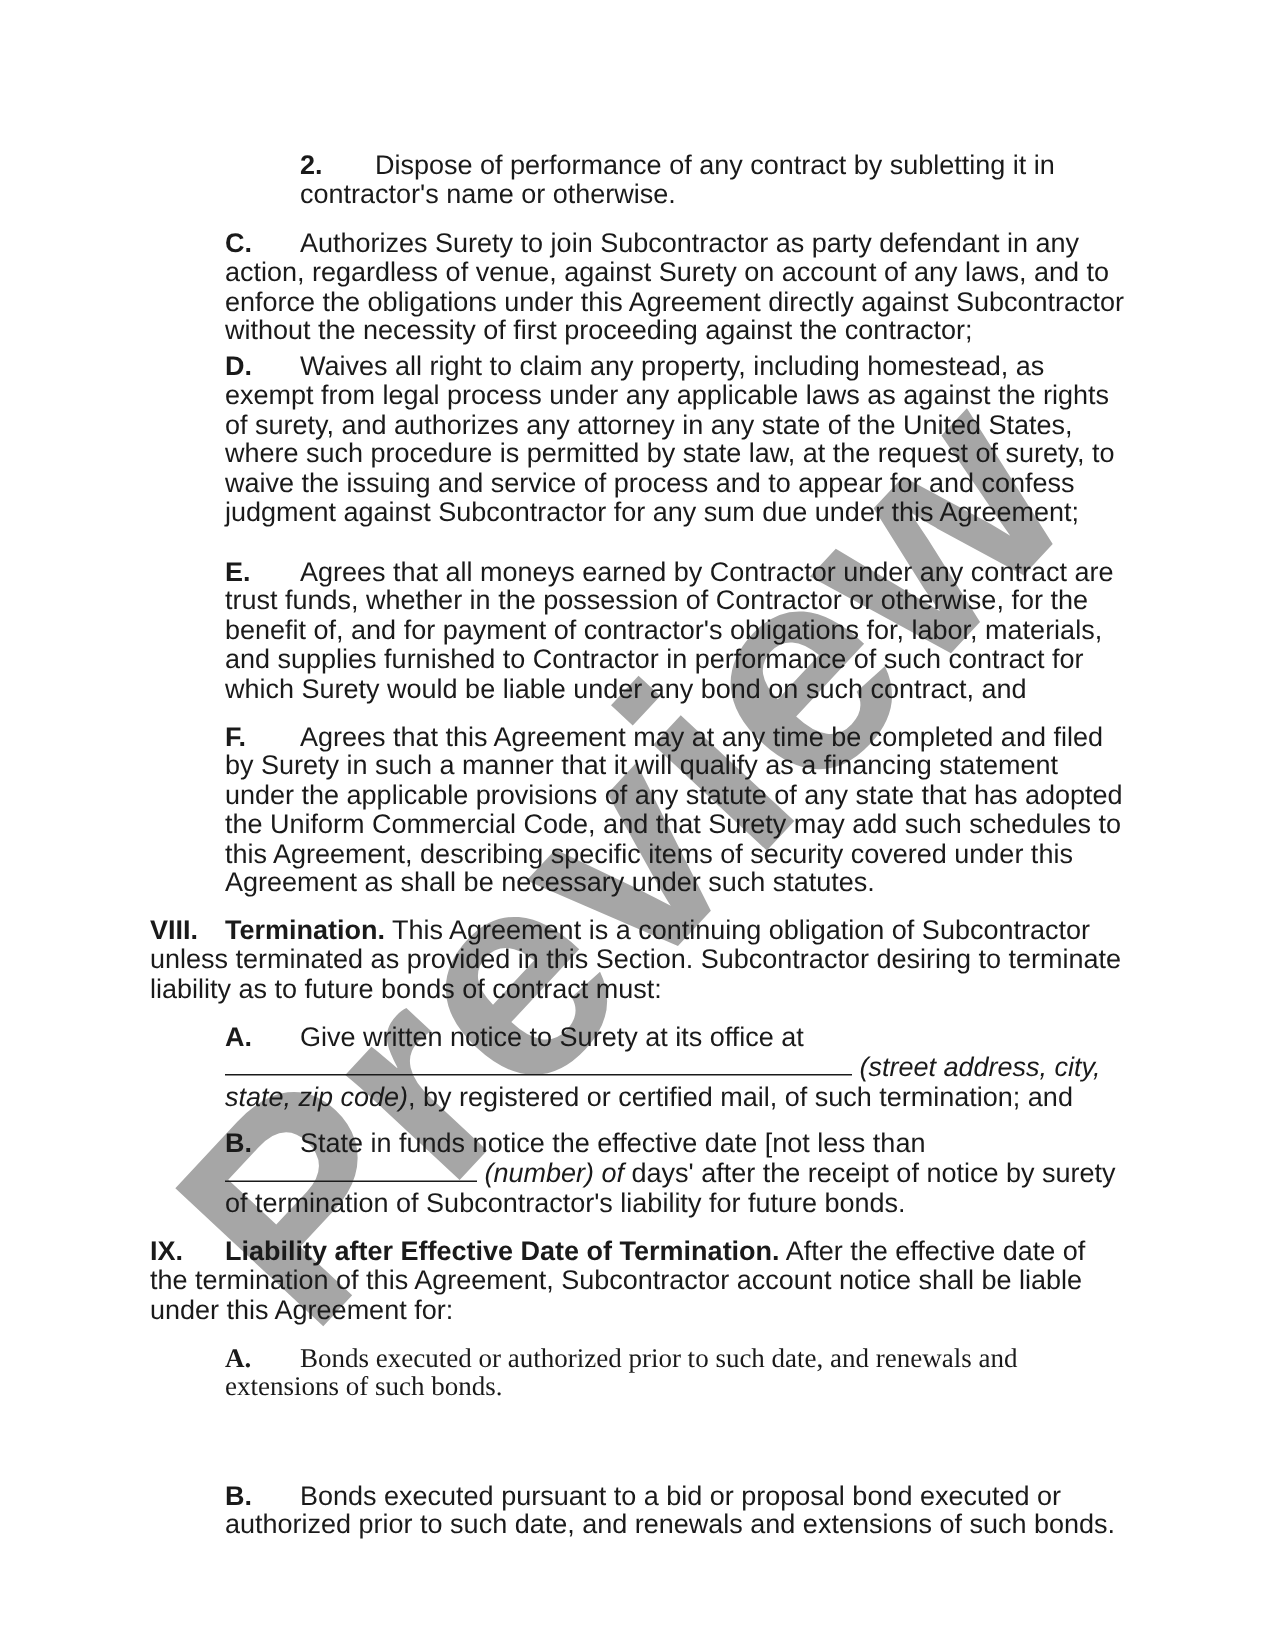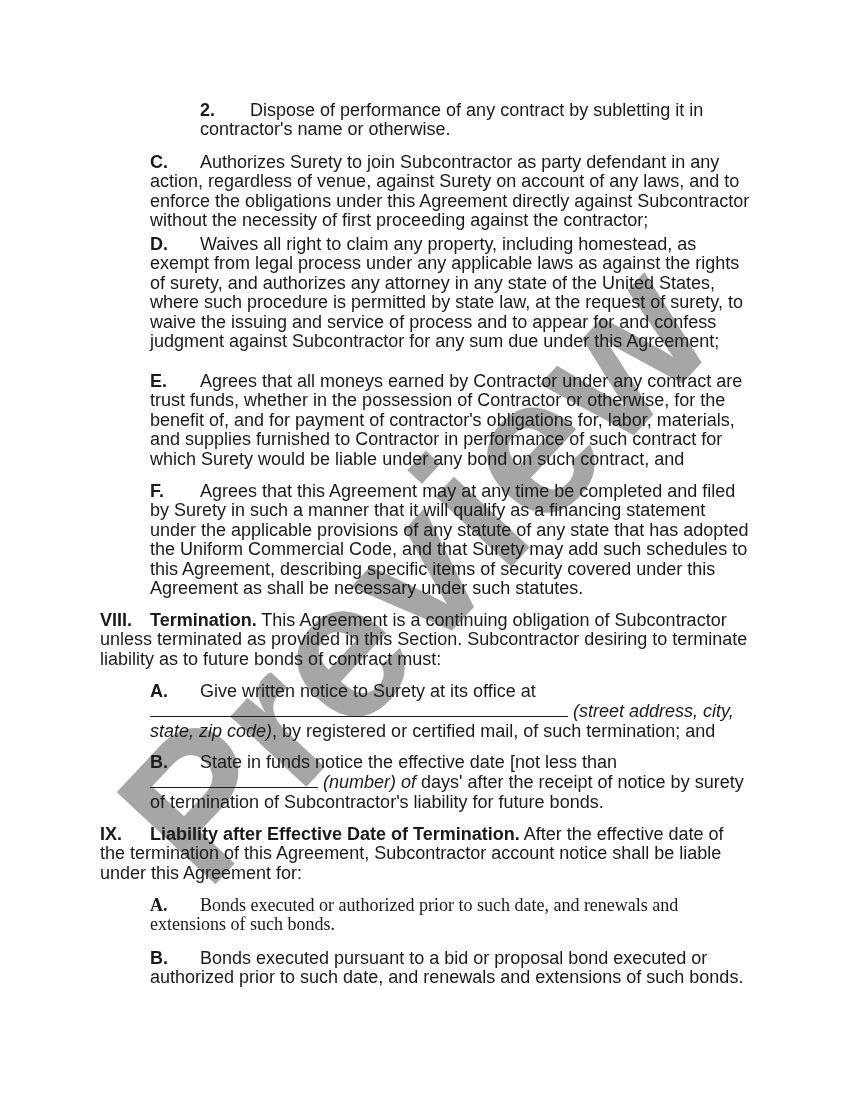--- a/index.html
+++ b/index.html
@@ -74,20 +74,20 @@
     </div>
 
     <div class="para l0" style="top:825px;">
       <span class="lbl0">IX.</span><span class="b">Liability after Effective Date of Termination.</span><span> After the effective date of the termination of this Agreement, Subcontractor account notice shall be liable under this Agreement for:</span>
     </div>
 
     <div class="para l1" style="top:896px;font-family:Liberation Serif, serif;">
       <span class="lbl">A.</span><span>Bonds executed or authorized prior to such date, and renewals and extensions of such bonds.</span>
     </div>
 
-    <div class="para l1" style="top:949px;">
+    <div class="para l1" style="top:988px;">
       <span class="lbl">B.</span><span>Bonds executed pursuant to a bid or proposal bond executed or authorized prior to such date, and renewals and extensions of such bonds.</span>
     </div>
 
   </div>
 
 
 </div>
 
 </body></html>

